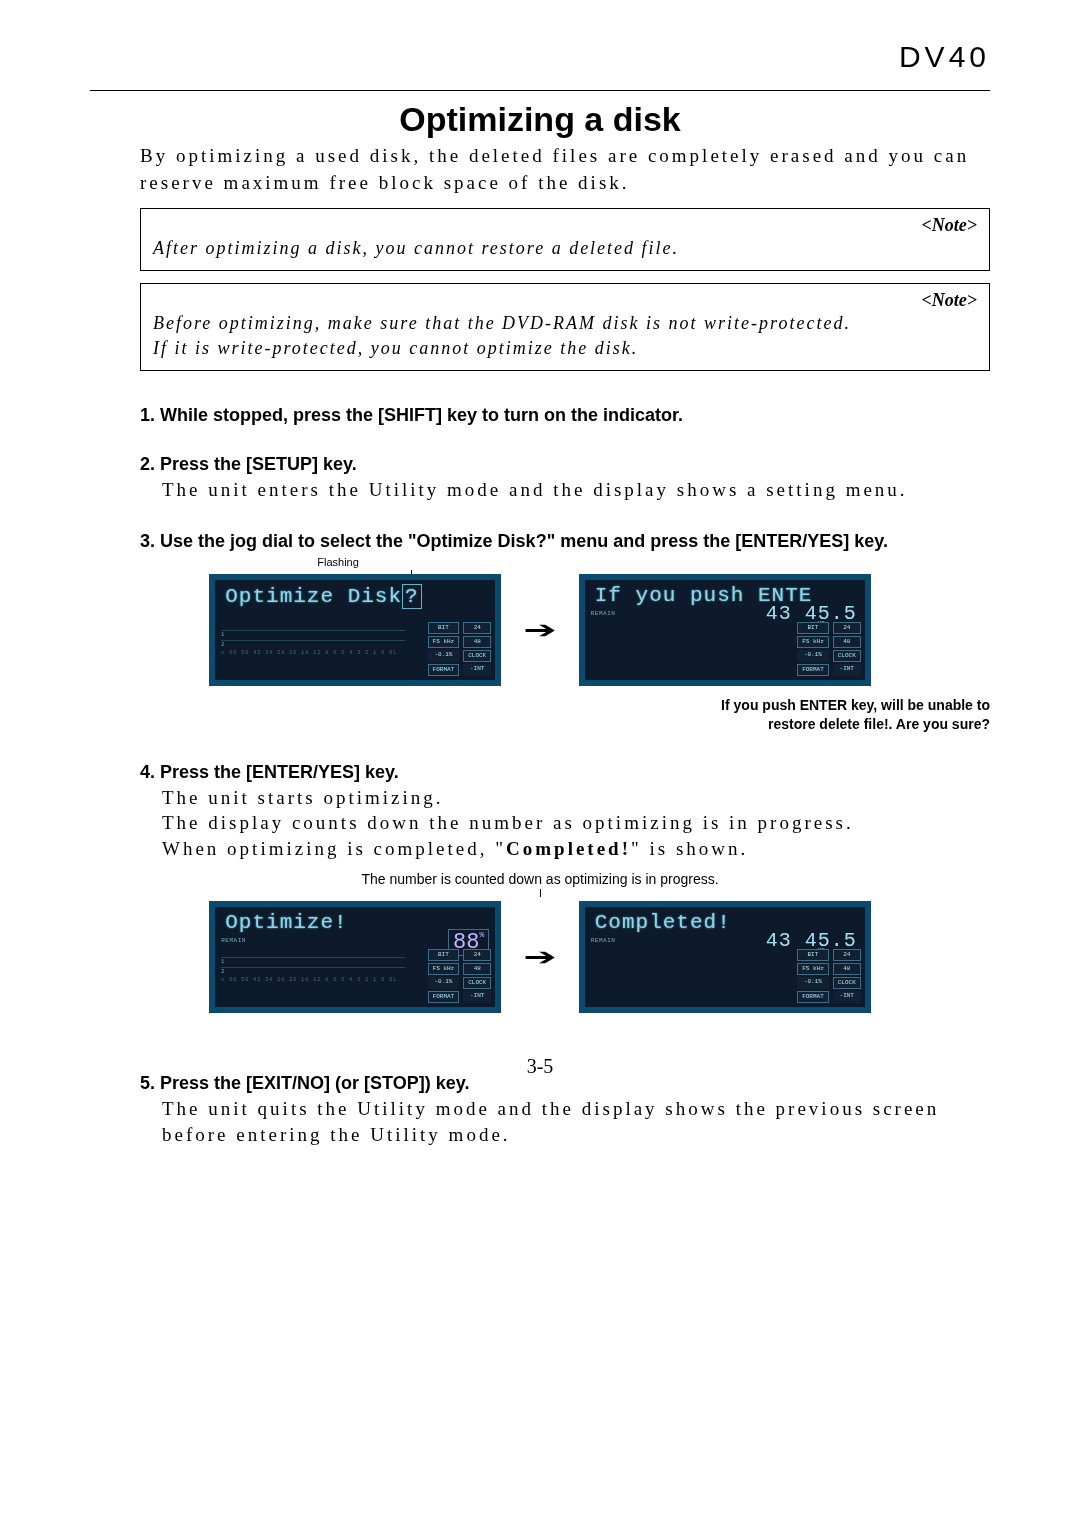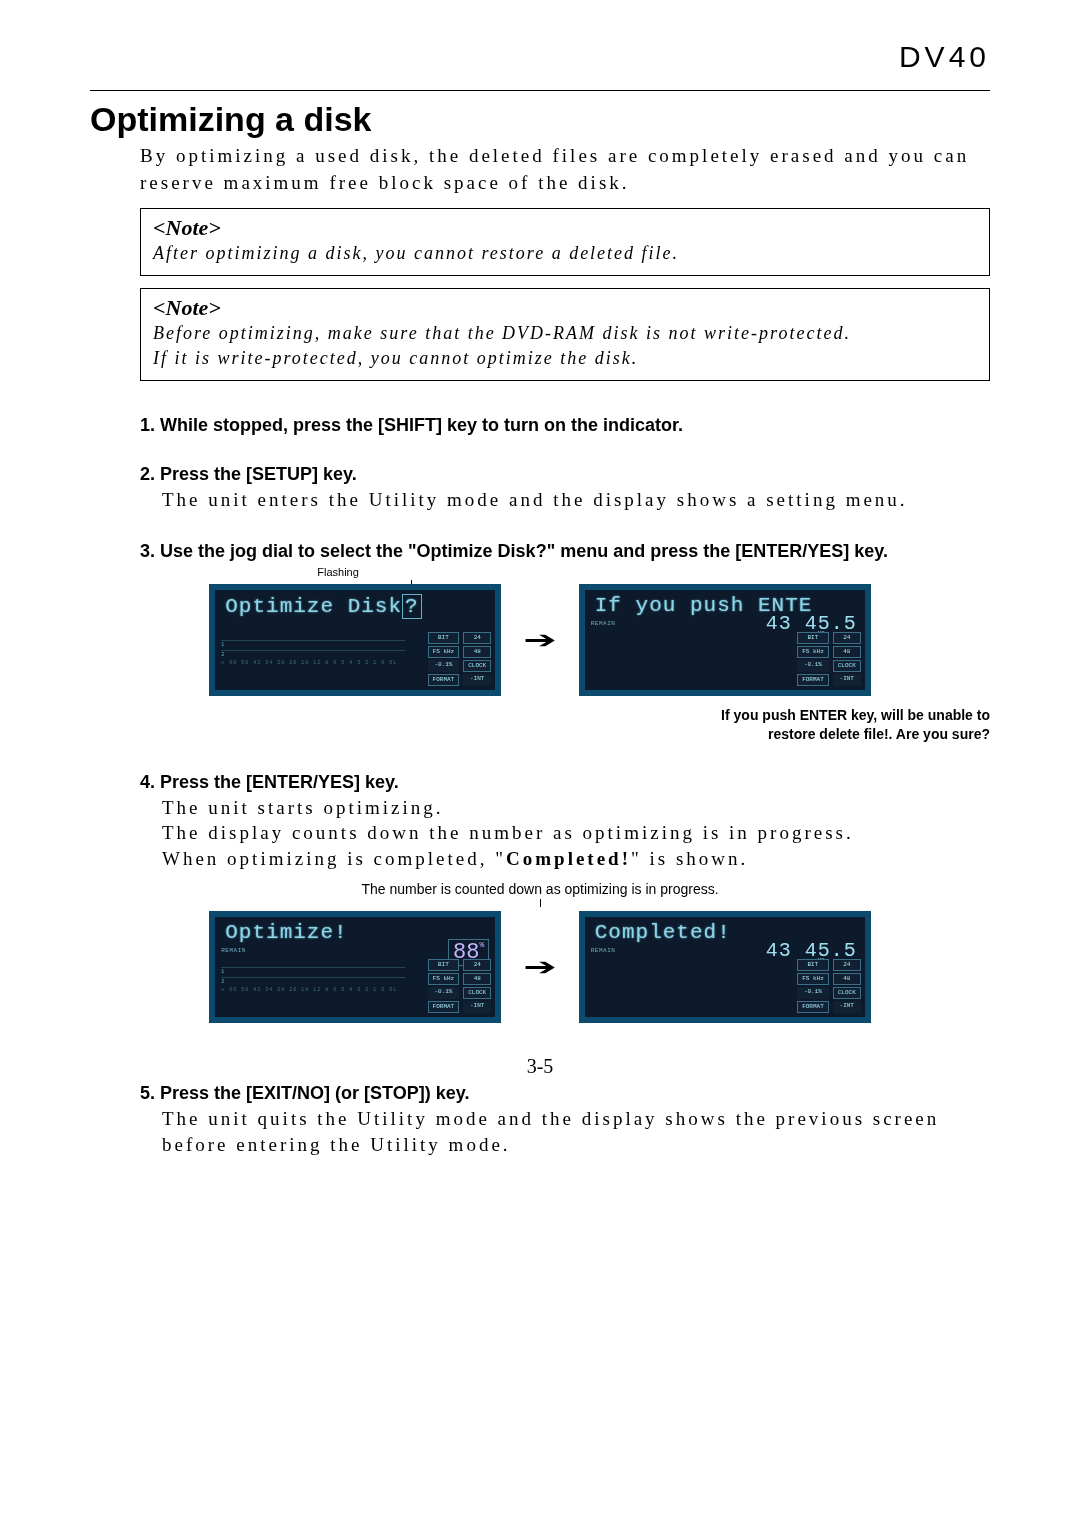--- a/index.html
+++ b/index.html
@@ -37,37 +37,39 @@
     left: 90px;
     right: 90px;
     border: none;
     border-top: 1px solid #000;
   }
   h1.title {
     font-family: Arial, Helvetica, sans-serif;
     font-weight: bold;
     font-size: 34px;
     margin: 60px 0 4px 0;
+    text-align: center;
   }
   .intro {
     font-family: "Times New Roman", Times, serif;
     font-size: 19px;
     letter-spacing: 3px;
     margin-left: 50px;
     line-height: 1.4;
   }
   .note-box {
     border: 1.5px solid #000;
     margin: 12px 0 6px 50px;
     padding: 6px 12px 10px 12px;
   }
   .note-title {
     font-weight: bold;
     font-style: italic;
-    font-size: 22px;
+    font-size: 18px;
+    text-align: right;
   }
   .note-body {
     font-style: italic;
     font-size: 18px;
     letter-spacing: 2px;
     line-height: 1.35;
   }
   .step {
     margin: 28px 0 0 50px;
   }

